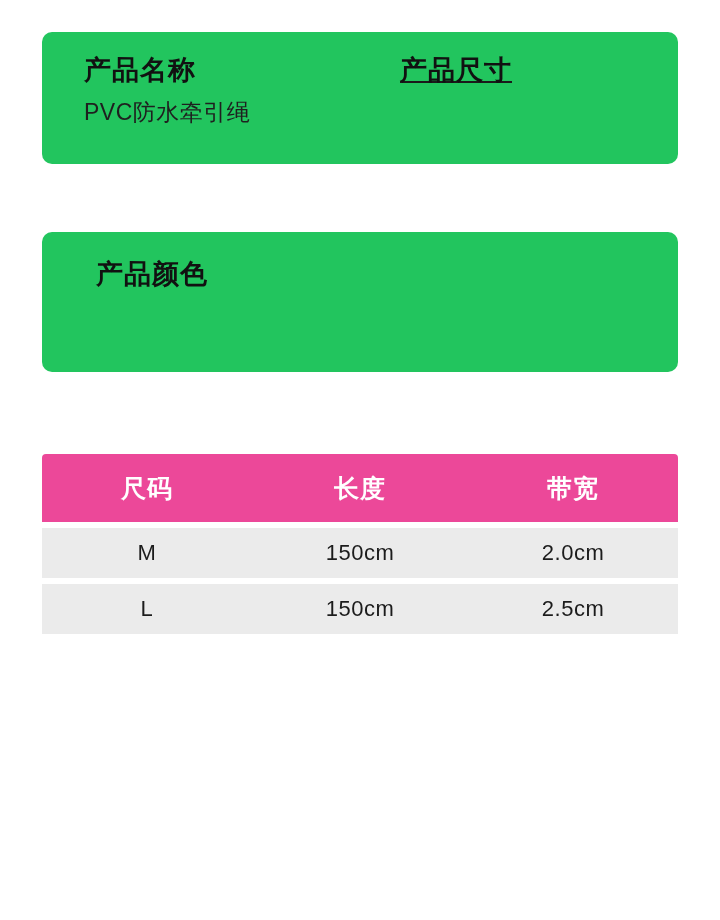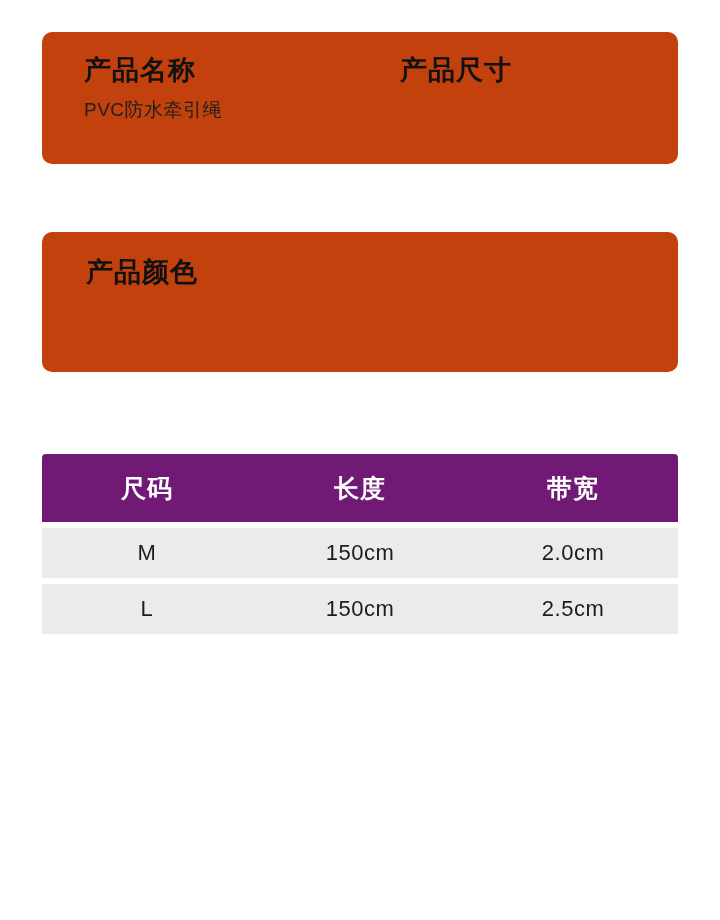--- a/index.html
+++ b/index.html
@@ -17,85 +17,85 @@
   .page {
     width: 720px;
     height: 920px;
     position: relative;
     box-sizing: border-box;
     padding: 0 42px;
   }
 
   
   .panel {
-    background: #c2410c;
+    background: #22c55e;
     border-radius: 10px;
     box-sizing: border-box;
   }
   .panel-top {
     margin-top: 32px;
     height: 132px;
     display: flex;
     padding: 0;
   }
   .panel-col {
     flex: 1;
     box-sizing: border-box;
     padding-left: 42px;
     padding-top: 22px;
   }
   .panel-col.second {
     padding-left: 38px;
+    text-decoration: underline;
   }
   .panel-heading {
     font-size: 27px;
     font-weight: bold;
     letter-spacing: 1px;
     color: #111;
     margin: 0 0 12px 0;
     line-height: 1.2;
   }
   .panel-value {
-    font-size: 19px;
+    font-size: 23px;
     color: #1f1f1f;
     margin: 0;
     line-height: 1.3;
     letter-spacing: 0.5px;
   }
 
   .panel-wide {
     margin-top: 68px;
     height: 140px;
     padding: 26px 0 0 42px;
     box-sizing: border-box;
   }
   .panel-wide .panel-heading {
     margin-bottom: 18px;
-    margin-left: 2px;
-    font-family: Liberation Mono, monospace;
+    margin-left: 12px;
   }
   .panel-wide .panel-value {
     font-size: 23px;
     letter-spacing: 0.5px;
   }
 
   .panel-wide.second-wide {
     margin-top: 92px;
   }
 
   
   .size-table {
     margin-top: 82px;
     width: 636px;
     border-collapse: separate;
     border-spacing: 0;
     table-layout: fixed;
   }
   .size-table th {
-    background: #701a75;
+    background: #ec4899;
     color: #ffffff;
     font-size: 25px;
     font-weight: bold;
     height: 66px;
     letter-spacing: 1px;
   }
   .size-table thead tr th:first-child {
     border-top-left-radius: 4px;
   }
   .size-table thead tr th:last-child {

